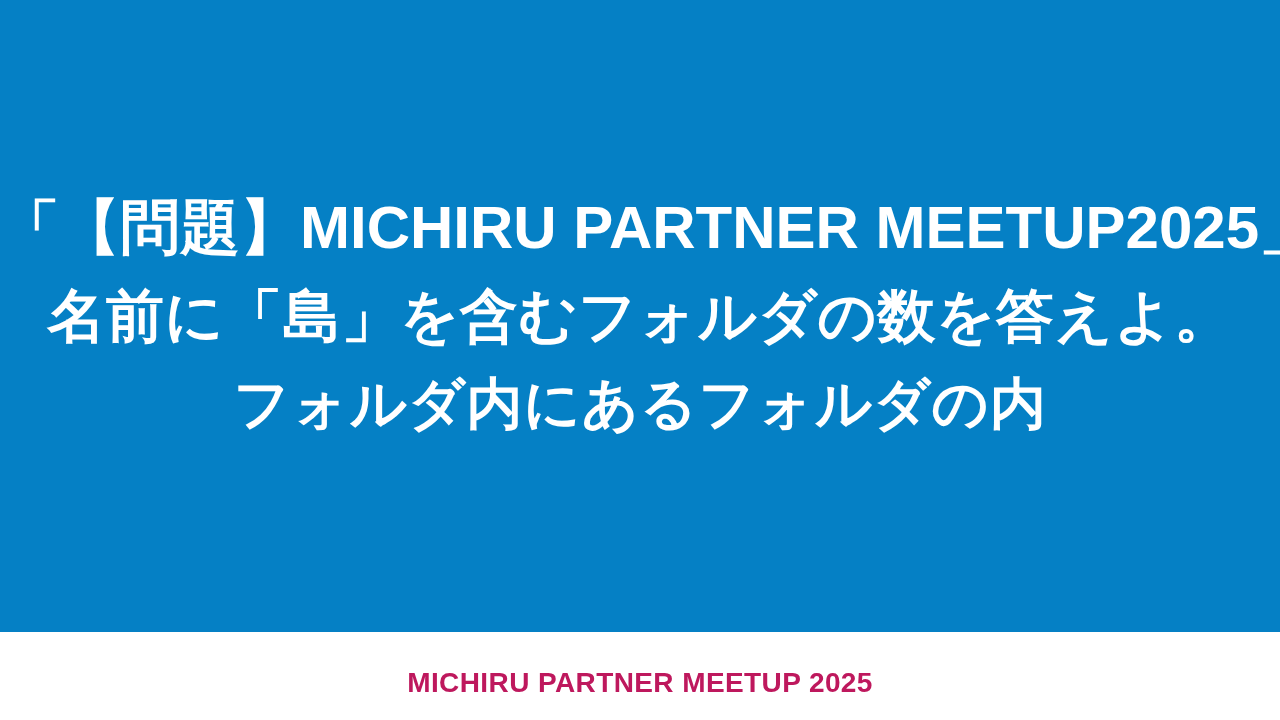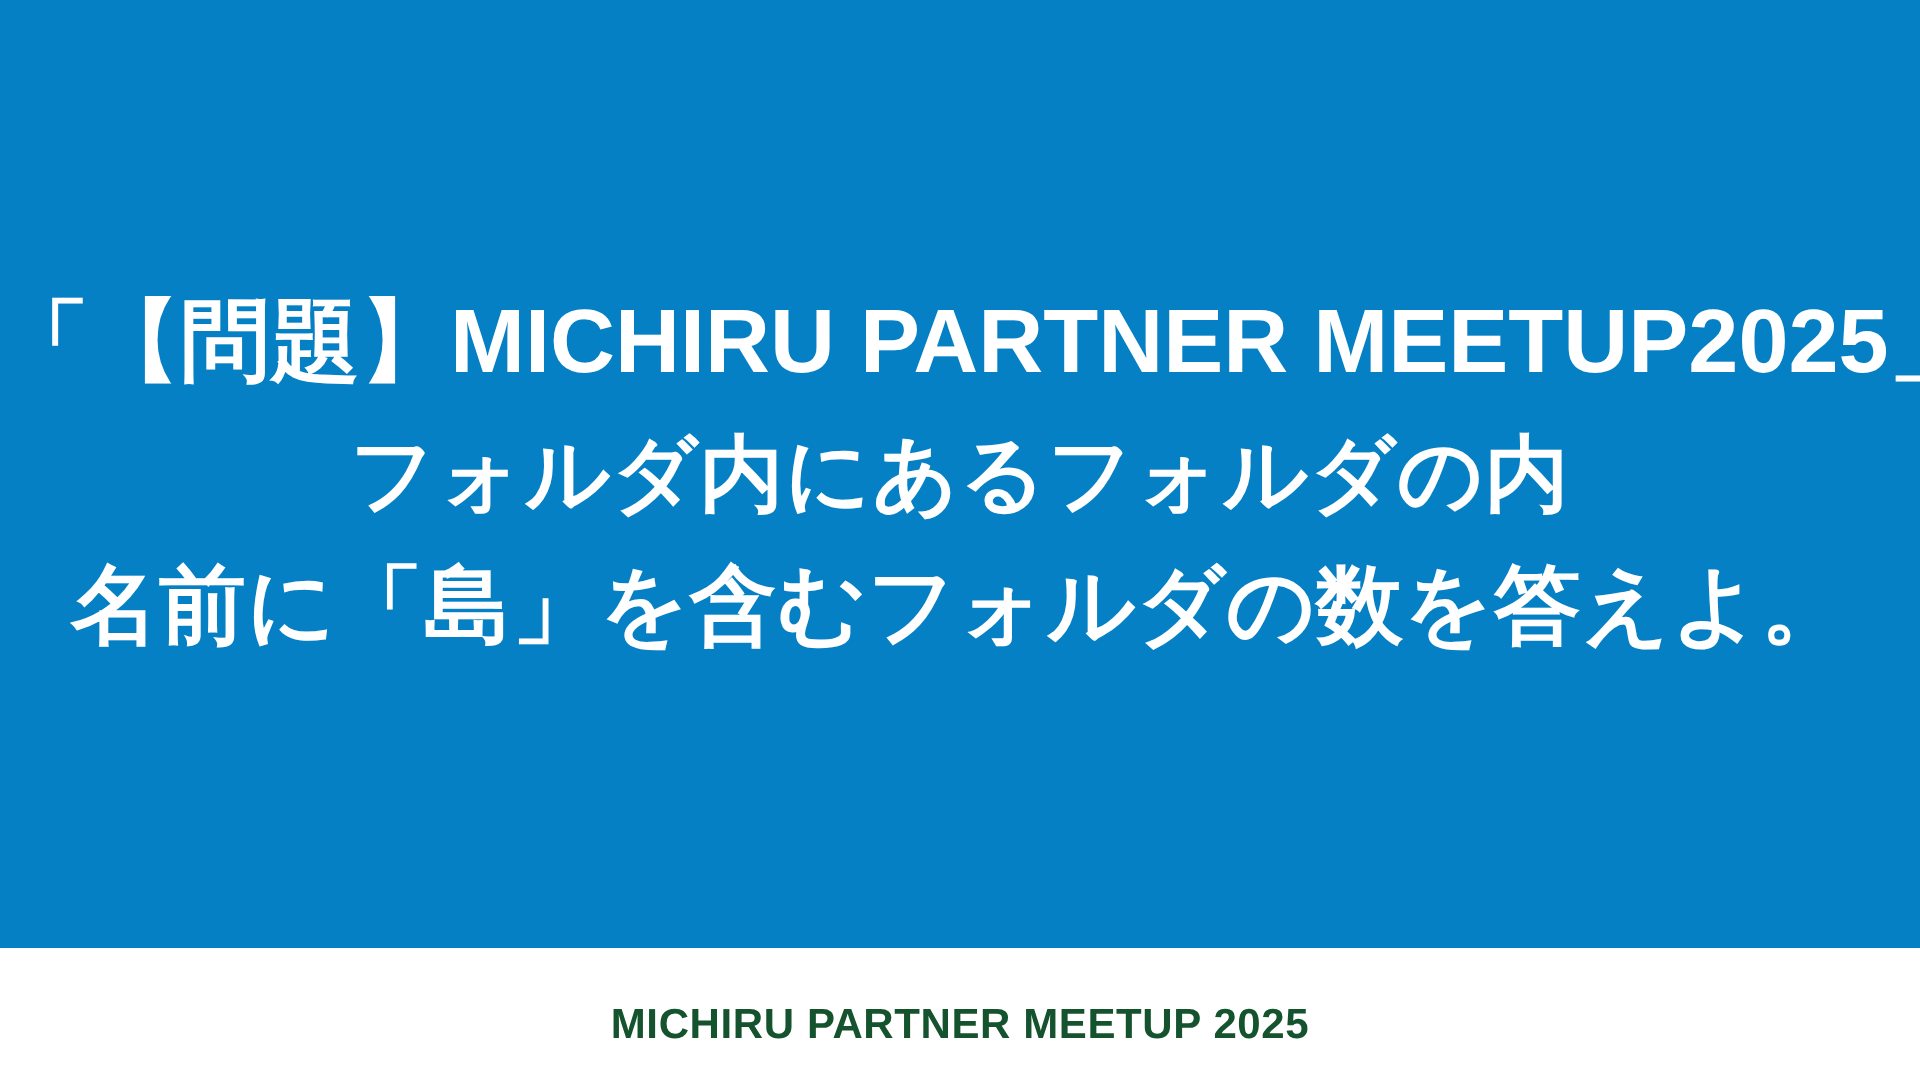--- a/index.html
+++ b/index.html
@@ -73,39 +73,39 @@
     position: relative;
     width: 1280px;
     height: 88px;
     background: #ffffff;
     display: flex;
     align-items: center;
     justify-content: center;
   }
 
   .footer-label {
-    color: #14532d;
+    color: #be185d;
     font-size: 28px;
     font-weight: bold;
     letter-spacing: 0.4px;
     line-height: 28px;
     white-space: nowrap;
     margin-top: 14px;
   }
 </style>
 </head>
 <body>
 
 <div class="slide">
 
   <section class="hero">
     <div class="hero-text">
       <span class="line line-1">「【問題】MICHIRU PARTNER MEETUP2025」</span>
+      <span class="line line-3">名前に「島」を含むフォルダの数を答えよ。</span>
       <span class="line line-2">フォルダ内にあるフォルダの内</span>
-      <span class="line line-3">名前に「島」を含むフォルダの数を答えよ。</span>
     </div>
   </section>
 
   <footer class="footer">
     <span class="footer-label">MICHIRU PARTNER MEETUP 2025</span>
   </footer>
 
 </div>
 
 </body></html>

